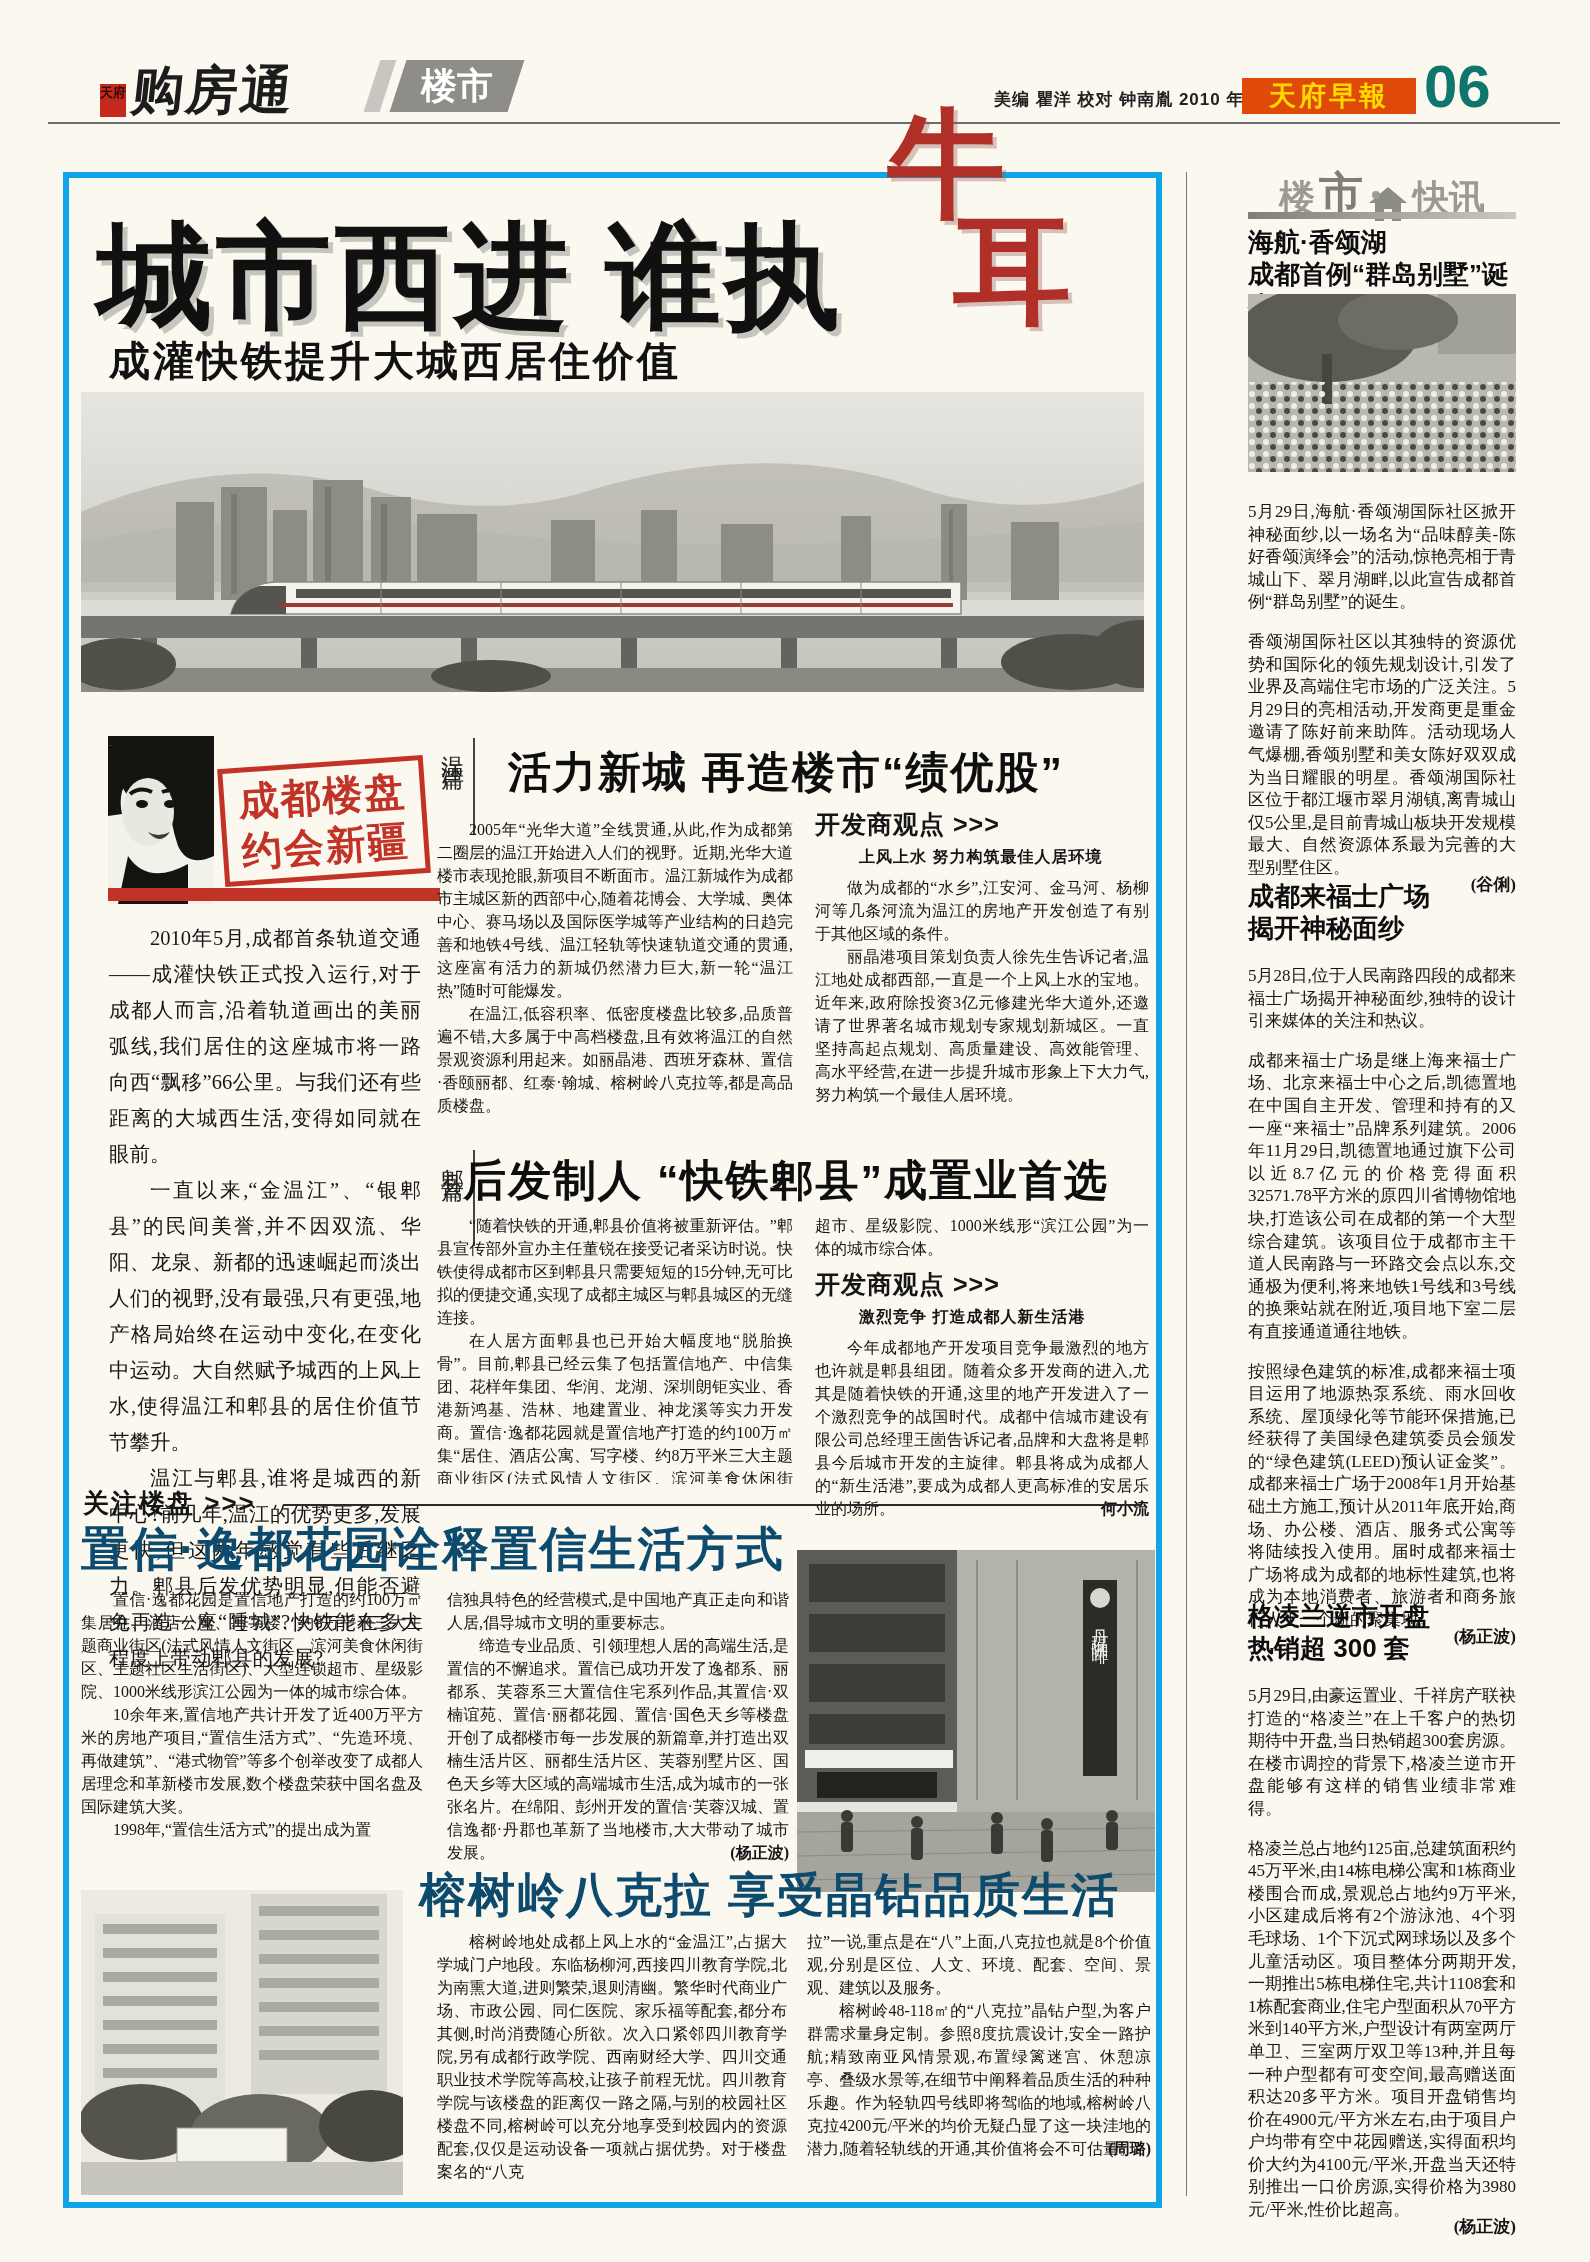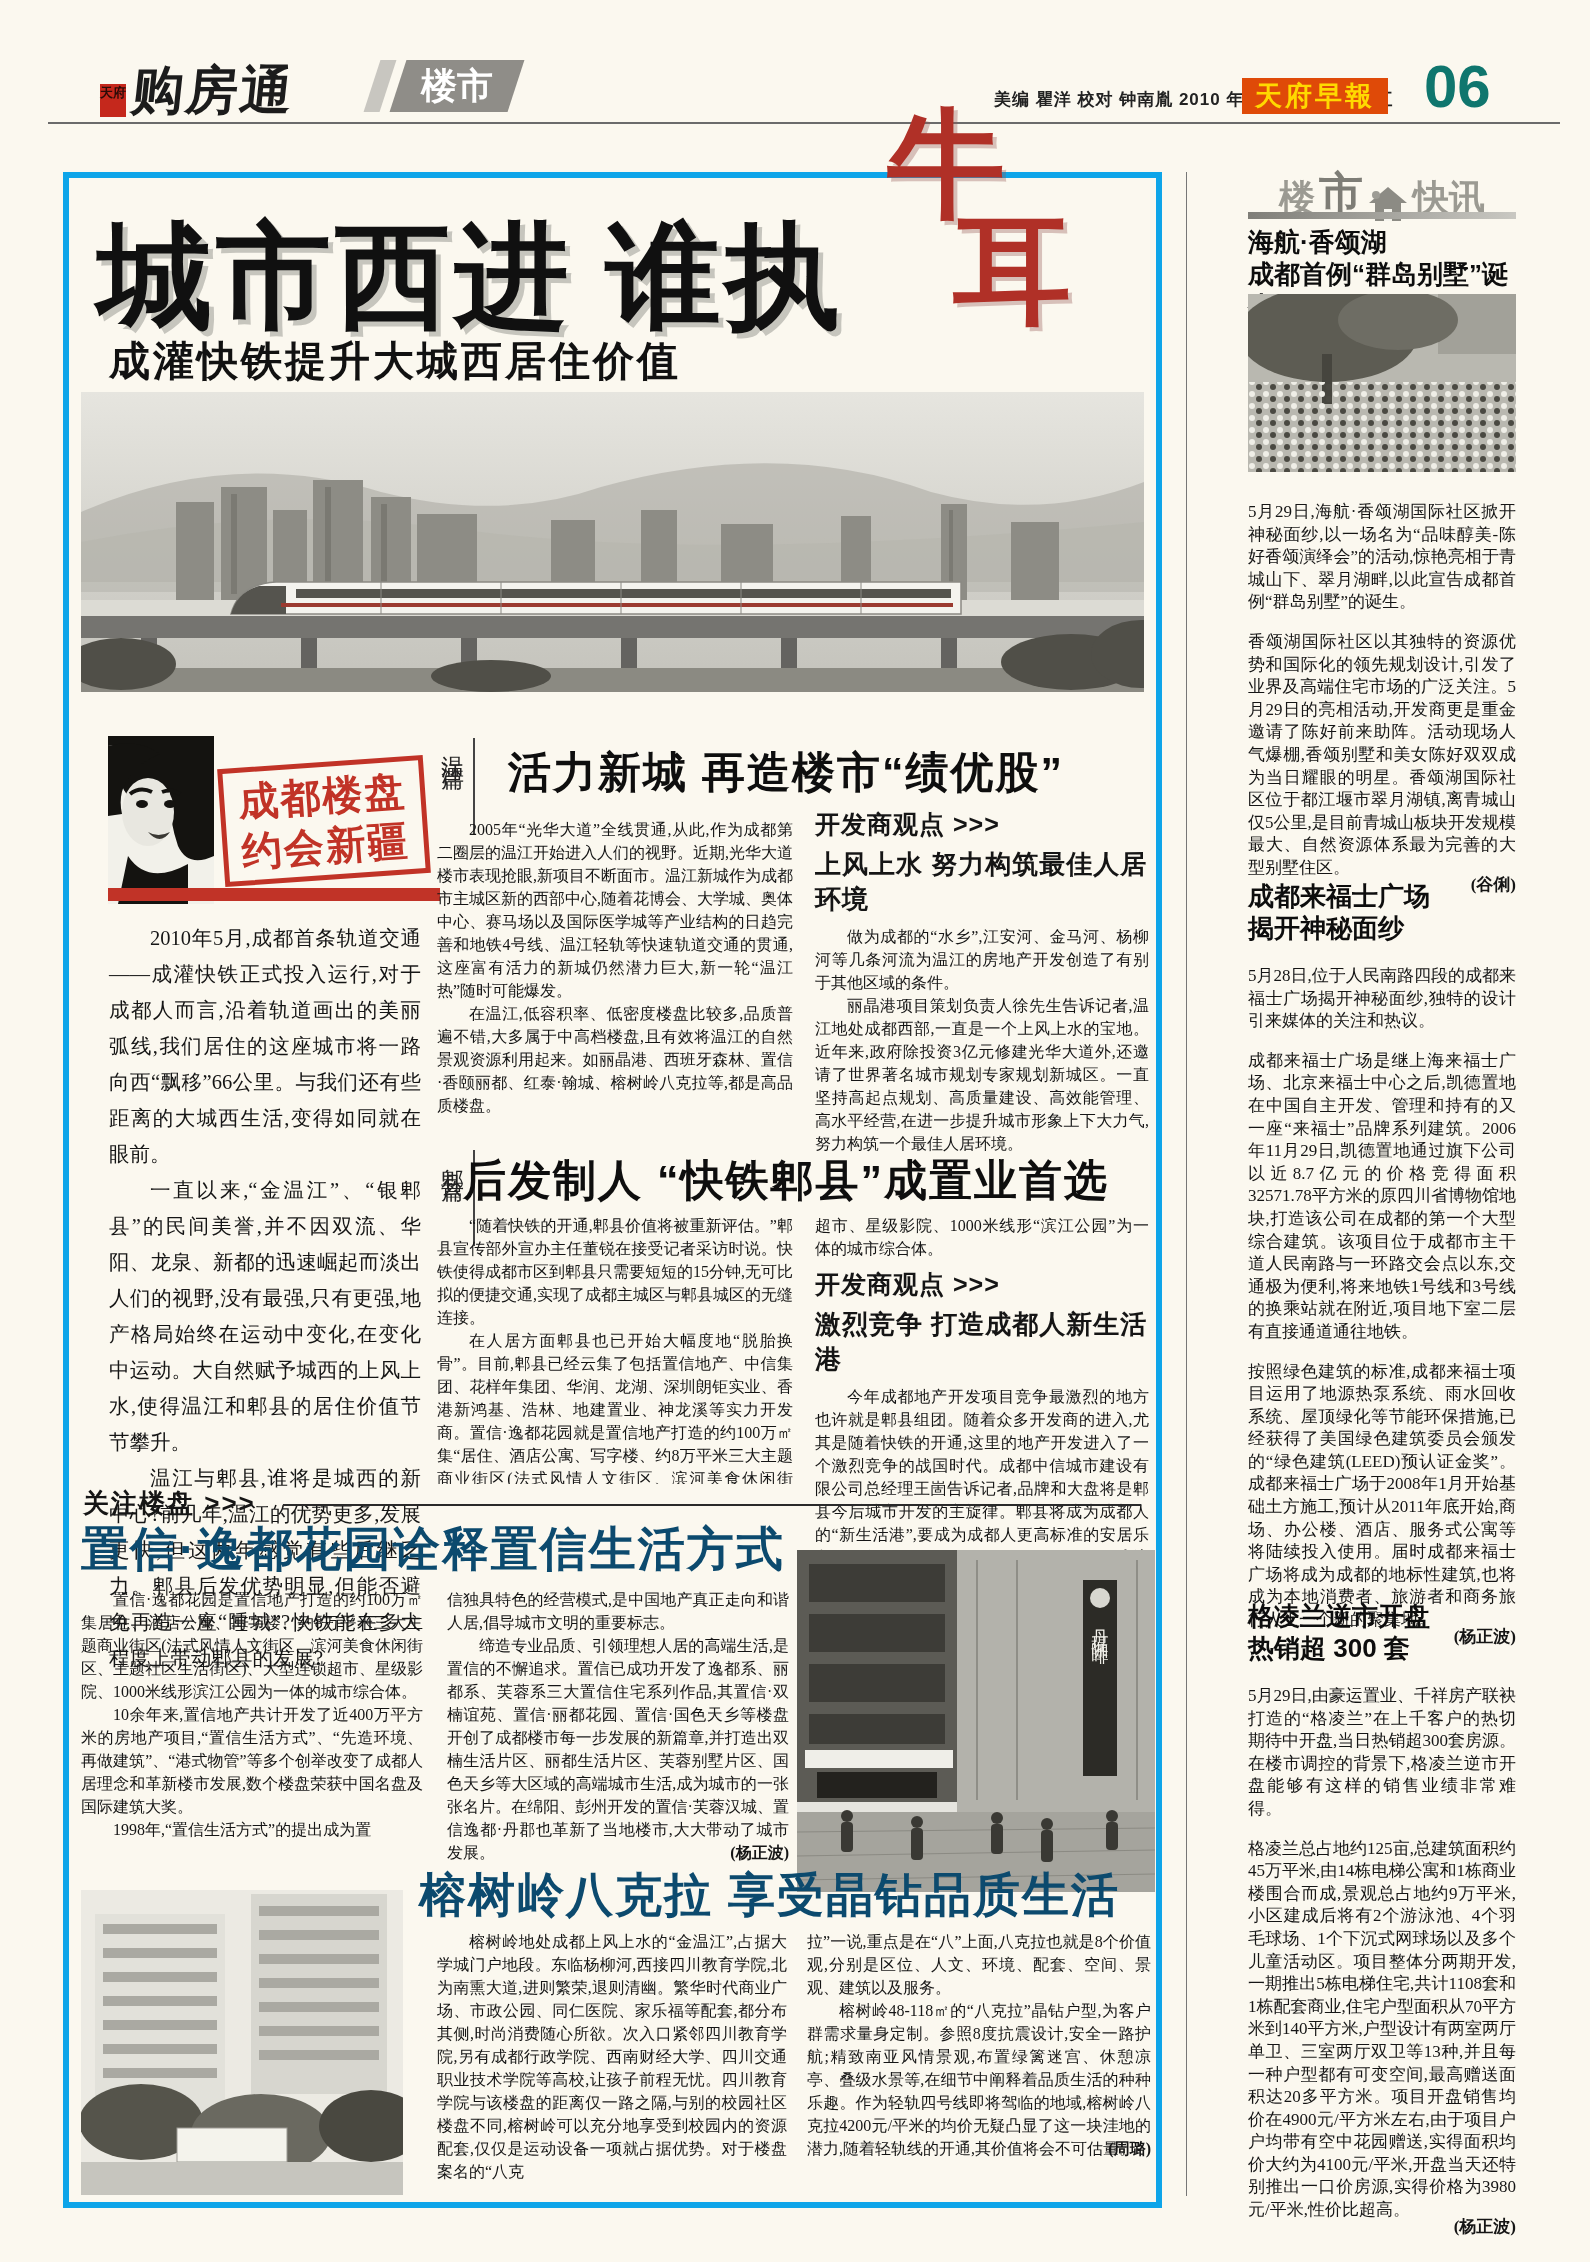--- a/index.html
+++ b/index.html
@@ -10,21 +10,21 @@
   
   .logo-redbox{left:100px;top:84px;width:26px;height:32px;background:#c5281c;color:#2c0b07;
     font-size:13px;line-height:15px;text-align:center;font-weight:bold;padding-top:1px;}
   .logo-title{left:132px;top:56px;font-size:52px;font-weight:bold;color:#1c1c1c;
     transform:skewX(-6deg);letter-spacing:2px;}
   .logo-slash{left:372px;top:60px;width:16px;height:52px;background:#c8c6c0;transform:skewX(-18deg);}
   .logo-tab{left:398px;top:60px;width:118px;height:52px;background:#8f8d88;transform:skewX(-18deg);
     color:#fff;font-size:36px;font-weight:bold;text-align:center;line-height:52px;}
   .logo-tab span{display:inline-block;transform:skewX(18deg);}
   .credits{left:994px;top:88px;font-size:17px;font-weight:bold;color:#222;letter-spacing:1px;}
-  .masthead{left:1242px;top:78px;width:146px;height:36px;background:#df4a08;color:#ffd900;
+  .masthead{left:1242px;top:78px;width:174px;height:36px;background:#df4a08;color:#ffd900;
     text-align:center;font-size:27px;font-weight:bold;line-height:36px;letter-spacing:3px;}
   .pagenum{left:1424px;top:52px;font-size:60px;font-weight:600;color:#0f766e;}
   .header-rule{left:48px;top:122px;width:1512px;height:0;border-top:2px solid #6b6b6b;}
   
   .main-box{left:63px;top:172px;width:1087px;height:2024px;border:6px solid #0ea5e9;}
   .main-headline{left:28px;top:22px;font-size:115px;font-weight:bold;color:#101010;
     letter-spacing:4px;white-space:nowrap;text-shadow:5px 5px 0 rgba(120,120,115,.4);}
   .hl-red{position:absolute;font-size:118px;font-weight:bold;color:#b03027;
     text-shadow:4px 4px 0 rgba(150,90,85,.35);}
   .hl-red1{left:818px;top:-92px;}
@@ -41,21 +41,21 @@
     text-align:justify;}
   .intro p,.body-col p{margin:0;text-indent:2em;}
   p.no-indent{text-indent:0;}
   
   .vtag{writing-mode:vertical-rl;font-size:23px;letter-spacing:6px;color:#222;
     border-right:2px solid #444;padding-right:5px;height:96px;}
   .art-headline{font-size:43px;font-weight:bold;color:#0e0e0e;text-align:center;
     letter-spacing:2px;white-space:nowrap;}
   .body-col{font-size:16px;line-height:23px;text-align:justify;overflow:hidden;}
   .vp-label{font-size:25px;font-weight:bold;letter-spacing:1px;margin-bottom:6px;}
-  .vp-title{font-size:26px;font-weight:bold;letter-spacing:1px;margin-bottom:8px;}
+  .vp-title{font-size:16px;font-weight:bold;letter-spacing:1px;margin-bottom:8px;margin-left:44px;}
   .byline{text-align:right;font-weight:bold;margin-top:-23px;}
   .focus-label{font-size:26px;font-weight:bold;letter-spacing:2px;}
   .focus-rule{border-top:2px solid #2a2a2a;}
   .big-headline{font-size:47px;font-weight:bold;letter-spacing:2px;white-space:nowrap;color:#0c4a6e;}
   
   .v-divider{left:1186px;top:172px;width:0;height:2024px;border-left:1px solid #777;}
   .lsk{left:1248px;top:164px;width:268px;display:flex;align-items:flex-end;justify-content:center;gap:4px;}
   .lsk .t1{font-size:36px;font-weight:bold;color:#9b9a92;}
   .lsk .t2{font-size:44px;font-weight:bold;color:#7e7d76;}
   .lsk-bar{left:1248px;top:212px;width:268px;height:7px;

